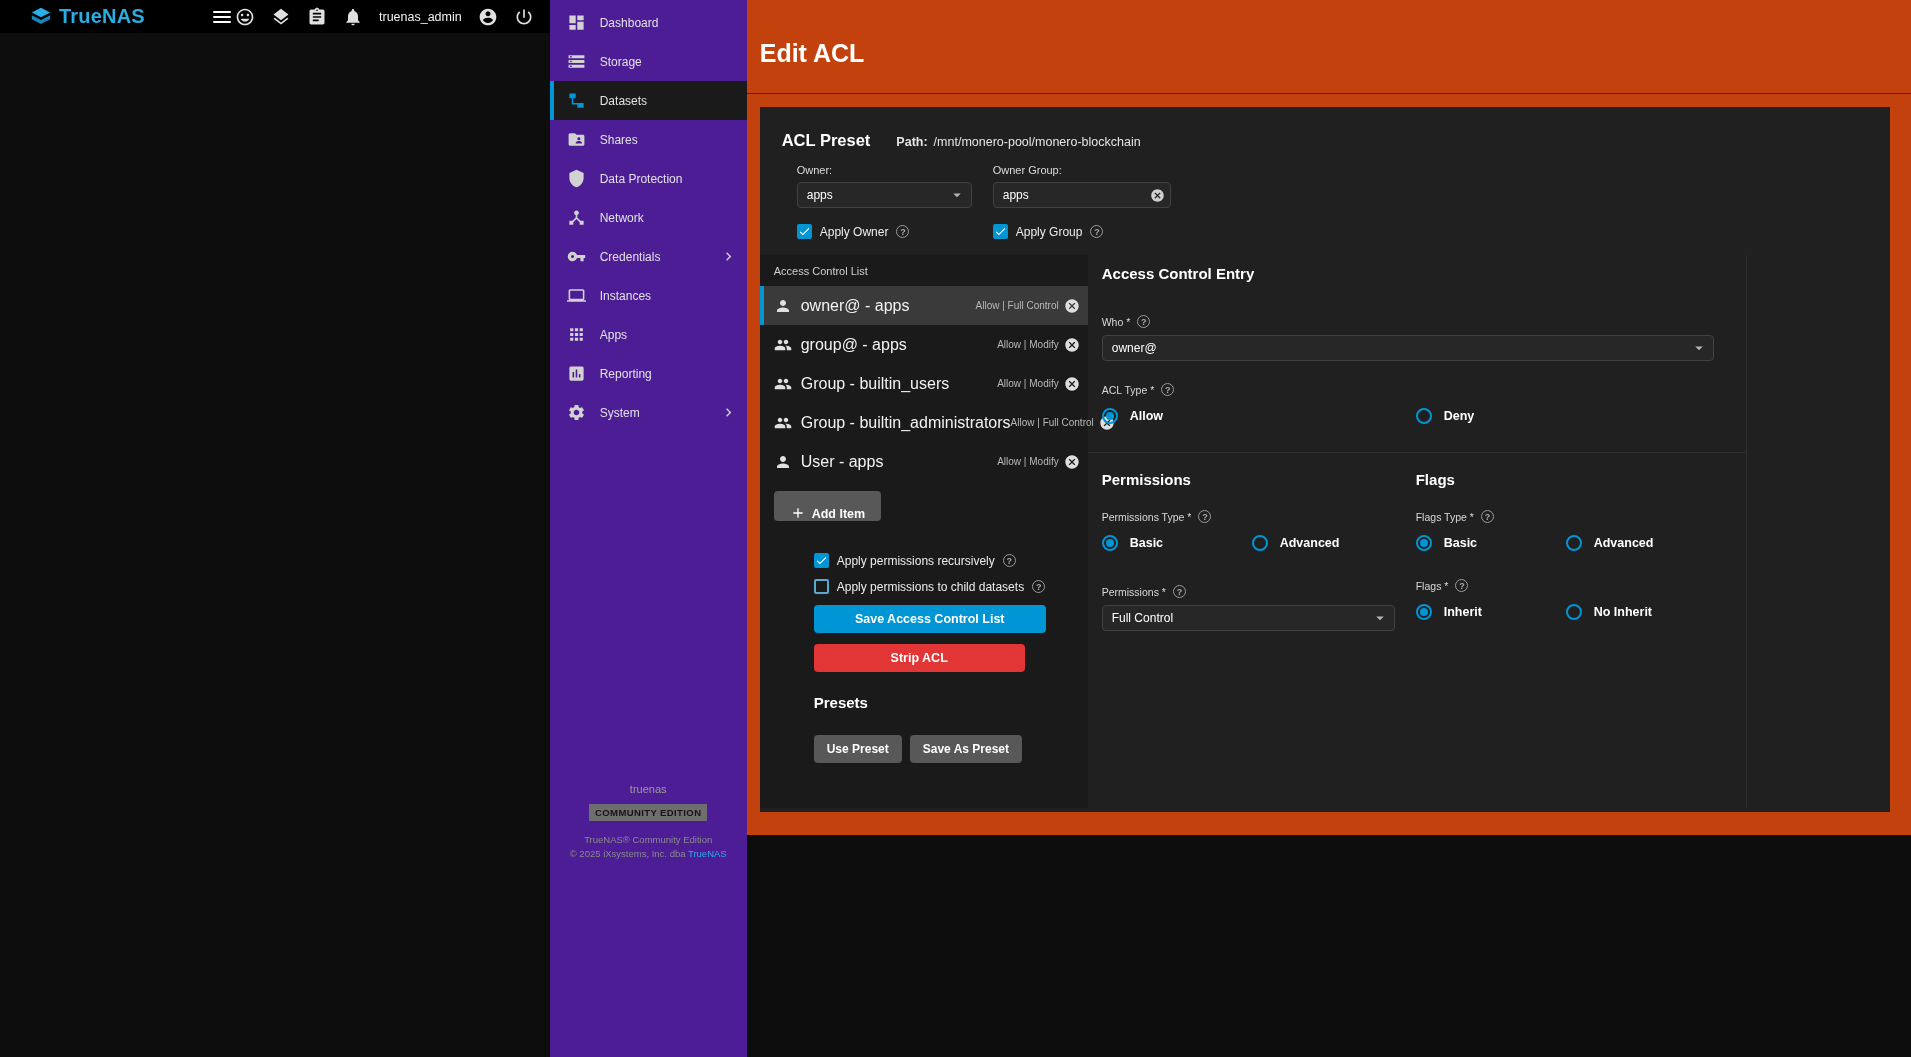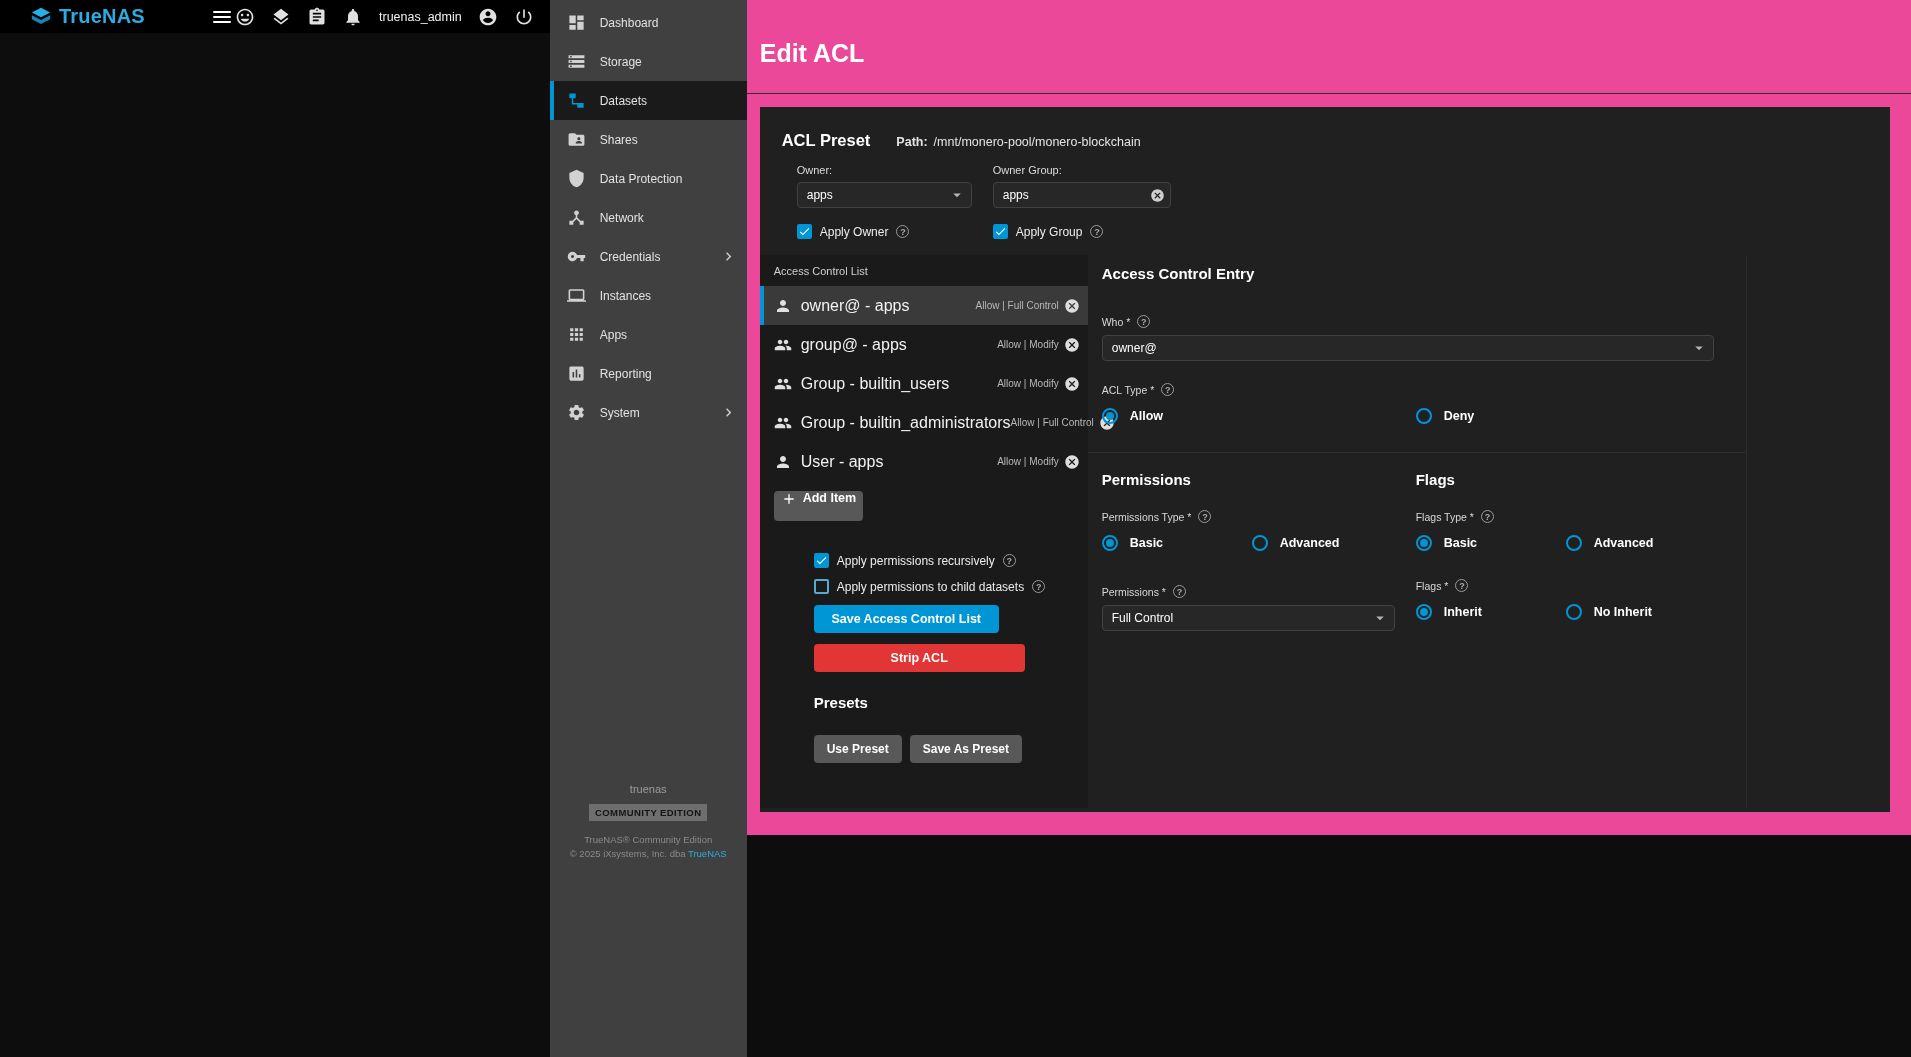--- a/index.html
+++ b/index.html
@@ -20,37 +20,37 @@
   .searchbox .ic{width:14px;height:14px;fill:#8a8a8a;flex:none}
   .search-input{flex:1;background:transparent;border:0;outline:0;color:#ddd;font-size:12px;min-width:0}
   .search-input::placeholder{color:#8a8a8a}
   .shortcut{font-size:11px;color:#6f6f6f;white-space:nowrap}
   .top-right{margin-left:auto;display:flex;align-items:center;gap:16px;padding-right:16px}
   .top-right .ic{width:20px;height:20px;fill:#e0e0e0;cursor:pointer}
   .username{font-size:12.5px;color:#f2f2f2}
 
   
   .body-row{flex:1;display:flex;min-height:0}
-  .sidebar{width:197px;flex:none;background:#404040;position:relative;padding-top:3px}
+  .sidebar{width:197px;flex:none;background:#4c1d95;position:relative;padding-top:3px}
   .nav-item{height:39px;display:flex;align-items:center;gap:14px;padding-left:13px;
     border-left:4px solid transparent;color:#e2e2e2;font-size:12px;cursor:pointer}
   .nav-item .ic{width:19px;height:19px;fill:#d2d2d2;flex:none}
   .nav-item.active{background:#1a1a1a;border-left-color:#0095d5}
   .nav-item.active .ic{fill:#0095d5}
   .nav-chevron{margin-left:auto;margin-right:10px;width:17px;height:17px;fill:#cfcfcf}
   .hostname{position:absolute;left:0;right:0;bottom:262px;text-align:center;font-size:11px;color:#9c9c9c}
   .badge-wrap{position:absolute;left:0;right:0;bottom:236px;text-align:center}
   .badge{display:inline-block;background:#6e6e6e;color:#141414;font-size:9.5px;font-weight:700;
     letter-spacing:.4px;padding:3px 6px}
   .edition{position:absolute;left:0;right:0;bottom:212px;text-align:center;font-size:9.5px;color:#8a8a8a}
   .copyright{position:absolute;left:0;right:0;bottom:198px;text-align:center;font-size:9.5px;color:#8a8a8a}
   .brand-cyan{color:#2bade2}
 
   .main{flex:1;background:#0d0d0d;min-width:0}
-  .content{background:#ec4899;height:835px}
+  .content{background:#c2410c;height:835px}
   .page-head{height:94px;display:flex;align-items:center;padding:14px 0 0 13px;border-bottom:1px solid #2e2e2e}
   .page-title{font-size:25px;font-weight:700;color:#fff}
 
   
   .card{margin:13px 21px 0 13px;background:#202020;height:705px;overflow:hidden}
   .card-head{padding:24px 0 0 22px;display:flex;align-items:baseline;gap:26px}
   .card-title{font-size:16.5px;font-weight:700;color:#fff}
   .path-line{font-size:12.5px;color:#e4e4e4}
   .path-label{font-weight:600;margin-right:6px}
   .owner-grid{margin:14px 0 8px 37px;display:flex;gap:21px}
@@ -76,29 +76,29 @@
   .acl-pane{width:328px;flex:none;background:#1a1a1a;display:flex;flex-direction:column}
   .acl-pane-title{font-size:11px;color:#cfcfcf;padding:10px 0 9px 14px}
   .acl-entry{height:39px;flex:none;display:flex;align-items:center;padding:0 8px 0 10px;
     border-left:4px solid transparent;cursor:pointer}
   .acl-entry.selected{background:#3a3a3a;border-left-color:#0095d5}
   .acl-entry .eic{width:18px;height:18px;fill:#e0e0e0;margin-right:9px;flex:none}
   .entry-name{font-size:16px;color:#f2f2f2;white-space:nowrap}
   .entry-right{margin-left:auto;display:flex;align-items:center;gap:5px}
   .entry-perm{font-size:10px;color:#b8b8b8;white-space:nowrap}
   .x-ic{width:16px;height:16px;fill:#dedede;cursor:pointer;flex:none}
-  .add-item{margin:10px 0 0 14px;align-self:flex-start;height:30px;display:inline-flex;align-items:flex-start;
-    gap:6px;padding:0 7px;background:#585858;border:0;border-radius:4px;color:#fff;font-weight:700;
+  .add-item{margin:10px 0 0 14px;align-self:flex-start;height:30px;display:inline-flex;align-items:flex-end;
+    gap:6px;padding:0 16px;background:#585858;border:0;border-radius:4px;color:#fff;font-weight:700;
     font-size:12.5px;cursor:pointer;font-family:inherit}
   .add-item svg{width:16px;height:16px;fill:#fff}
   .acl-lower{width:220px;margin:32px auto 0}
   .cb-row{display:flex;align-items:center;gap:8px;margin-bottom:11px;white-space:nowrap}
   .btn{display:flex;align-items:center;justify-content:center;border:0;border-radius:4px;color:#fff;
     font-weight:700;font-family:inherit;cursor:pointer}
-  .save-acl{width:185px;height:28px;background:#0095d5;font-size:12.5px;margin-top:0}
+  .save-acl{width:232px;height:28px;background:#0095d5;font-size:12.5px;margin-top:0}
   .strip-acl{width:211px;height:28px;background:#e23636;font-size:12.5px;margin-top:11px}
   .presets-h{margin-top:22px;font-size:15px;font-weight:700;color:#fff}
   .preset-row{margin-top:24px;display:flex;gap:8px}
   .preset-btn{height:28px;padding:0 13px;background:#585858;font-size:12px}
 
   
   .ace-pane{width:659px;flex:none;border-right:1px solid #2d2d2d;padding:10px 0 0 14px}
   .ace-title{font-size:15px;font-weight:700;color:#fff}
   .flabel{display:flex;align-items:center;gap:7px;font-size:10.5px;color:#d8d8d8}
   .flabel.who{margin-top:33px}

